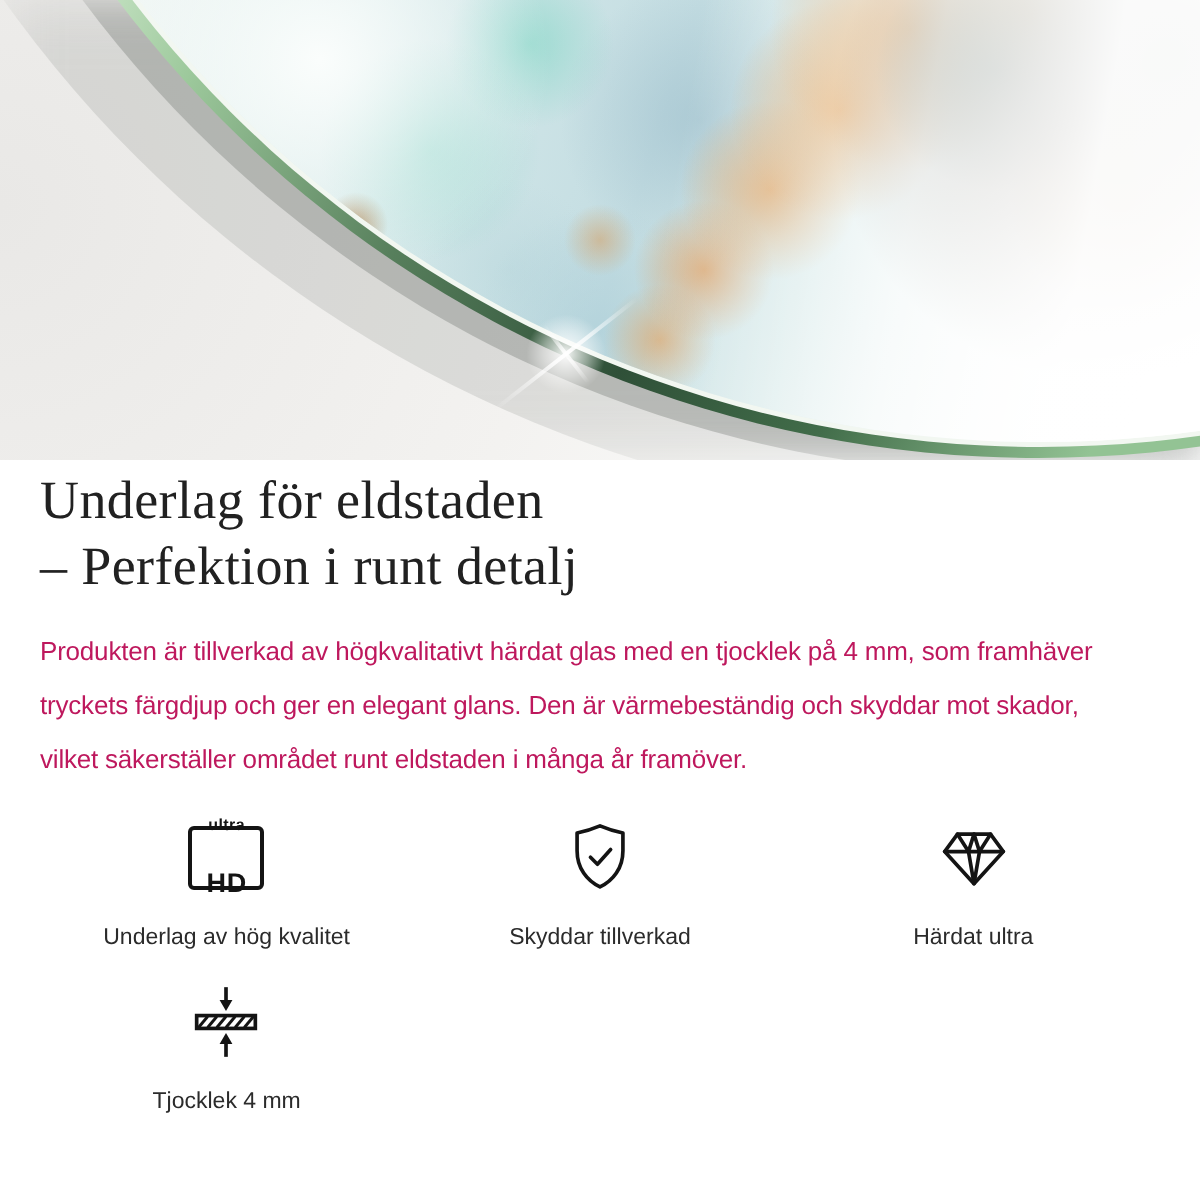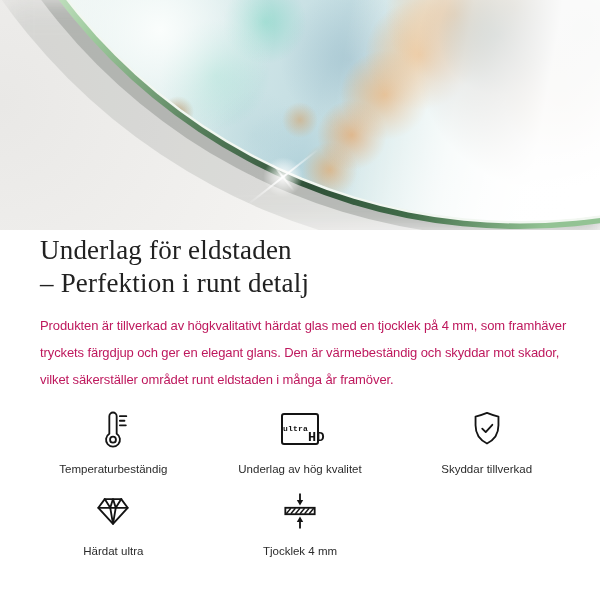--- a/index.html
+++ b/index.html
@@ -71,39 +71,39 @@
     position:absolute;left:-45px;top:-1px;width:90px;height:2px;
     background:linear-gradient(90deg, rgba(255,255,255,0), rgba(255,255,255,0.98) 50%, rgba(255,255,255,0));
     transform:rotate(-38deg);
   }
   .sparkle .ray-cross{
     position:absolute;left:-18px;top:-1px;width:36px;height:2px;
     background:linear-gradient(90deg, rgba(255,255,255,0), rgba(255,255,255,0.9) 50%, rgba(255,255,255,0));
     transform:rotate(52deg);
   }
   
-  .content{padding:0 40px;}
+  .content{padding:0 20px;}
   .page-title{
     font-family:"Liberation Serif",serif;font-weight:400;color:#212121;
     font-size:27px;line-height:33px;margin:4px 0 0;letter-spacing:0.2px;
   }
   .body-text{margin:12px 0 0;font-size:13px;line-height:27px;color:#be185d;letter-spacing:-0.1px;}
   .body-text div{white-space:nowrap;}
   
   .features{
     margin:14px 20px 0;display:grid;grid-template-columns:1fr 1fr 1fr;row-gap:14px;
   }
   .feature{display:flex;flex-direction:column;align-items:center;}
   .icon-box{height:44px;display:flex;align-items:center;justify-content:center;color:#141414;}
   .feature-label{margin-top:12px;font-size:11.5px;color:#2b2b2b;}
   svg.ic{stroke:#141414;fill:none;stroke-width:2;stroke-linecap:round;stroke-linejoin:round;}
   .uhd-frame{
     width:34px;height:28px;border:2.5px solid #141414;border-radius:3px;
-    display:flex;flex-direction:row;align-items:center;
-    font-weight:700;color:#141414;line-height:1;font-family:Liberation Mono, monospace;
+    display:flex;flex-direction:column;align-items:center;justify-content:center;
+    font-weight:700;color:#141414;line-height:1;
   }
   .uhd-top{font-size:8px;letter-spacing:0.2px;}
   .uhd-bottom{font-size:13.5px;margin-top:18px;letter-spacing:0.3px;}
 </style>
 </head>
 <body>
 
 <div class="hero">
   <div class="layer disc-shadow-soft"></div>
   <div class="layer disc-shadow"></div>
@@ -124,32 +124,20 @@
   </h1>
   <div class="body-text">
     <div>Produkten är tillverkad av högkvalitativt härdat glas med en tjocklek på 4 mm, som framhäver</div>
     <div>tryckets färgdjup och ger en elegant glans. Den är värmebeständig och skyddar mot skador,</div>
     <div>vilket säkerställer området runt eldstaden i många år framöver.</div>
   </div>
 </div>
 
 <div class="features">
 
-  <div class="feature">
-    <div class="icon-box">
-      <svg class="ic" width="44" height="44" viewBox="0 0 48 48">
-        <path d="M20 29.2 V10 a4 4 0 0 1 8 0 v19.2 a7.6 7.6 0 1 1 -8 0 Z"></path>
-        <circle cx="24" cy="35.6" r="3.2"></circle>
-        <line x1="31.5" y1="10" x2="38.5" y2="10"></line>
-        <line x1="31.5" y1="15" x2="36.5" y2="15"></line>
-        <line x1="31.5" y1="20" x2="38" y2="20"></line>
-      </svg>
-    </div>
-    <div class="feature-label">Temperaturbeständig</div>
-  </div>
 
   <div class="feature">
     <div class="icon-box">
       <div class="uhd-frame">
         <span class="uhd-top">ultra</span>
         <span class="uhd-bottom">HD</span>
       </div>
     </div>
     <div class="feature-label">Underlag av hög kvalitet</div>
   </div>

